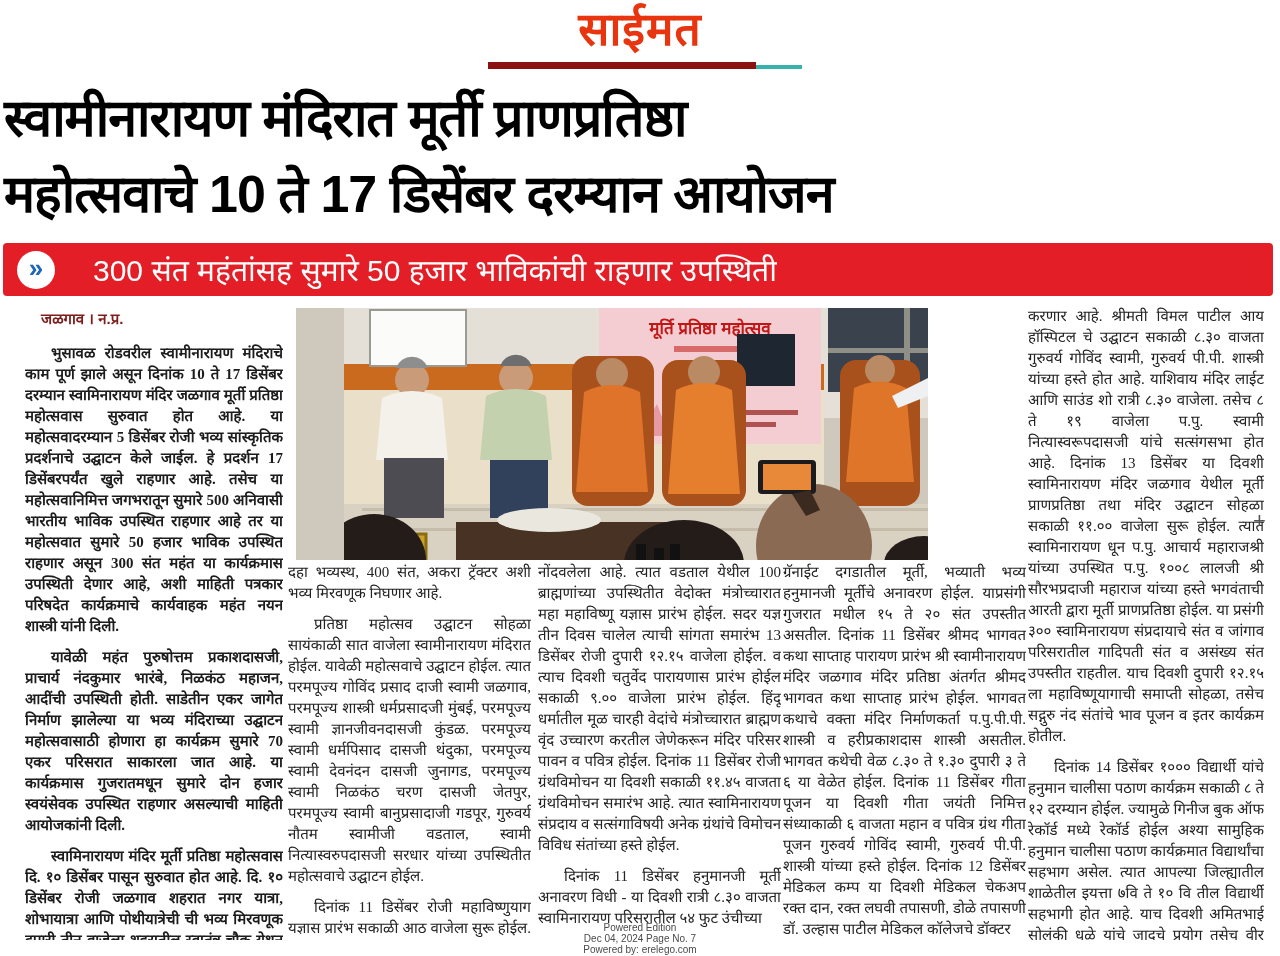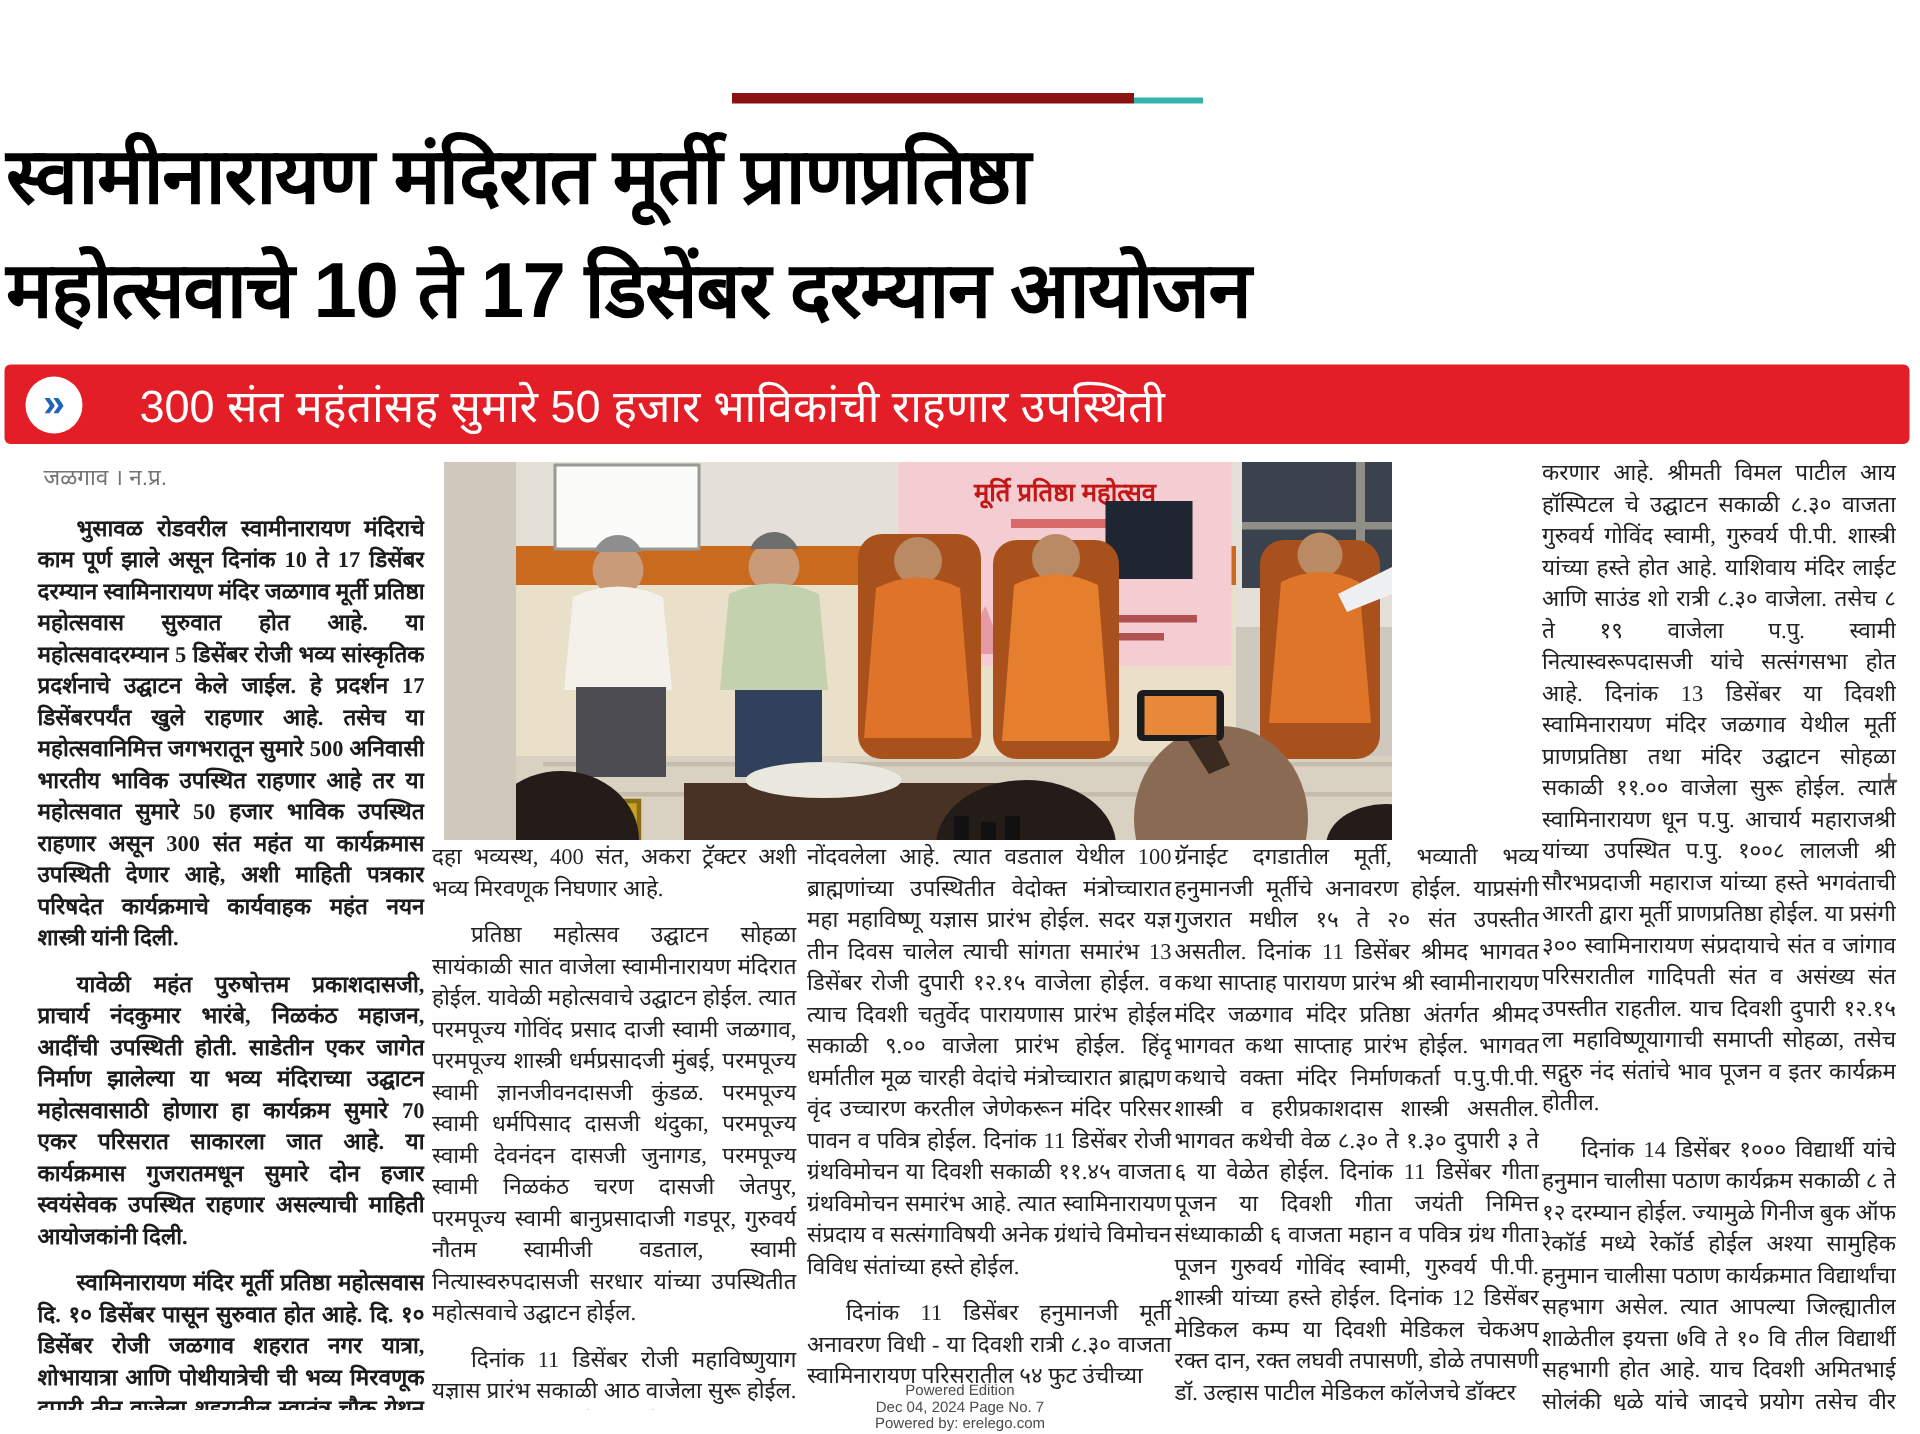--- a/index.html
+++ b/index.html
@@ -24,36 +24,39 @@
 
   
   .col{position:absolute;color:#222222;font-size:15px;line-height:21px;text-align:justify;overflow:hidden;}
   .col p{margin:0 0 10px 0;text-indent:26px;font-family:Liberation Serif, serif;}
   .col p.noindent{text-indent:0;}
   .col-1{left:25px;top:306px;width:258px;height:634px;font-weight:bold;color:#1c1c1c;}
   .col-2{left:288px;top:562px;width:243px;height:378px;}
   .col-3{left:538px;top:562px;width:243px;height:378px;}
   .col-4{left:783px;top:562px;width:243px;height:378px;}
   .col-5{left:1028px;top:306px;width:236px;height:634px;}
-  .dateline{font-weight:normal;margin:2px 0 14px 4px;font-size:15px;color:#737373;}
+  .dateline{font-weight:bold;margin:2px 0 14px 16px;font-size:15px;color:#7f1d1d;}
 
   
   .photo{position:absolute;left:296px;top:308px;width:584px;height:252px;background:#cfc8bd;overflow:hidden;padding-left:48px;}
 
   
   .plus-marker{position:absolute;left:1253px;top:508px;color:#555;font-size:22px;font-weight:normal;}
 
   
   .footer{position:absolute;left:0;top:922px;width:100%;text-align:center;color:#4a4a4a;font-size:10px;line-height:11px;}
 </style>
 </head>
 <body>
 
 <div id="page">
 
+  <div class="masthead">
+    <span class="masthead-title">साईमत</span>
+  </div>
   <div class="masthead-rule"></div>
   <div class="masthead-rule-teal"></div>
 
   <div class="headline">
     <div>स्वामीनारायण मंदिरात मूर्ती प्राणप्रतिष्ठा</div>
     <div>महोत्सवाचे 10 ते 17 डिसेंबर दरम्यान आयोजन</div>
   </div>
 
   <div class="subbar">
     <div class="subbar-badge">

